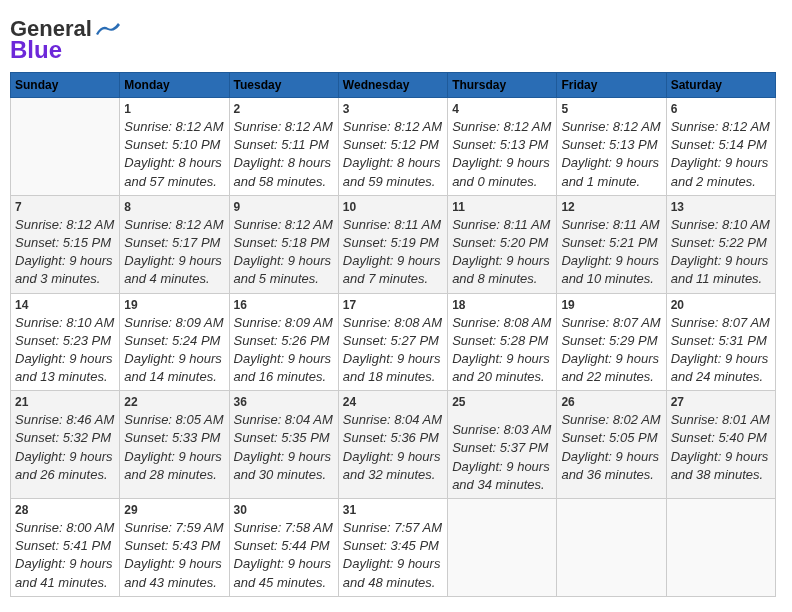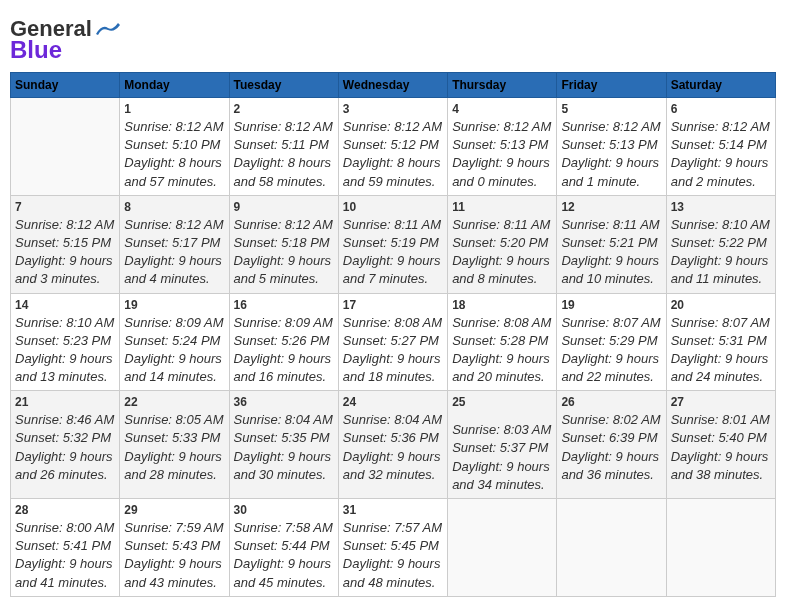--- a/index.html
+++ b/index.html
@@ -305,21 +305,21 @@
           <td>
             <span class="day-num">25</span>
             <div class="day-info" style="white-space: pre-line; margin-top: 12px;">Sunrise: 8:03 AM
 Sunset: 5:37 PM
 Daylight: 9 hours
 and 34 minutes.</div>
           </td>
           <td>
             <span class="day-num">26</span>
             <div class="day-info" style="white-space: pre-line;">Sunrise: 8:02 AM
-Sunset: 6:39 PM
+Sunset: 5:05 PM
 Daylight: 9 hours
 and 36 minutes.</div>
           </td>
           <td>
             <span class="day-num">27</span>
             <div class="day-info" style="white-space: pre-line;">Sunrise: 8:01 AM
 Sunset: 5:40 PM
 Daylight: 9 hours
 and 38 minutes.</div>
           </td>
@@ -342,21 +342,21 @@
           <td>
             <span class="day-num">30</span>
             <div class="day-info" style="white-space: pre-line;">Sunrise: 7:58 AM
 Sunset: 5:44 PM
 Daylight: 9 hours
 and 45 minutes.</div>
           </td>
           <td>
             <span class="day-num">31</span>
             <div class="day-info" style="white-space: pre-line;">Sunrise: 7:57 AM
-Sunset: 5:45 PM
+Sunset: 3:45 PM
 Daylight: 9 hours
 and 48 minutes.</div>
           </td>
           <td class="empty"></td>
           <td class="empty"></td>
           <td class="empty"></td>
         </tr>
       </tbody>
   </table>
 </div>

